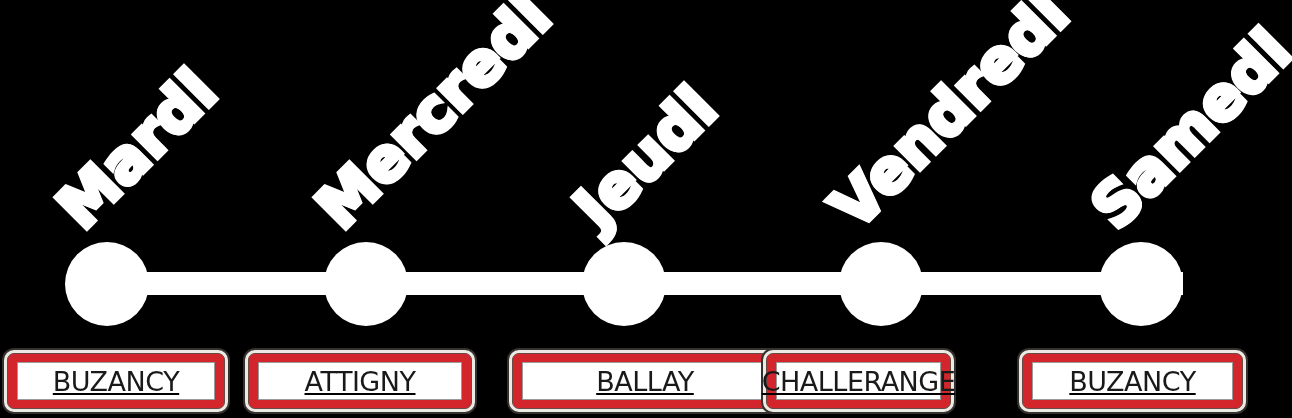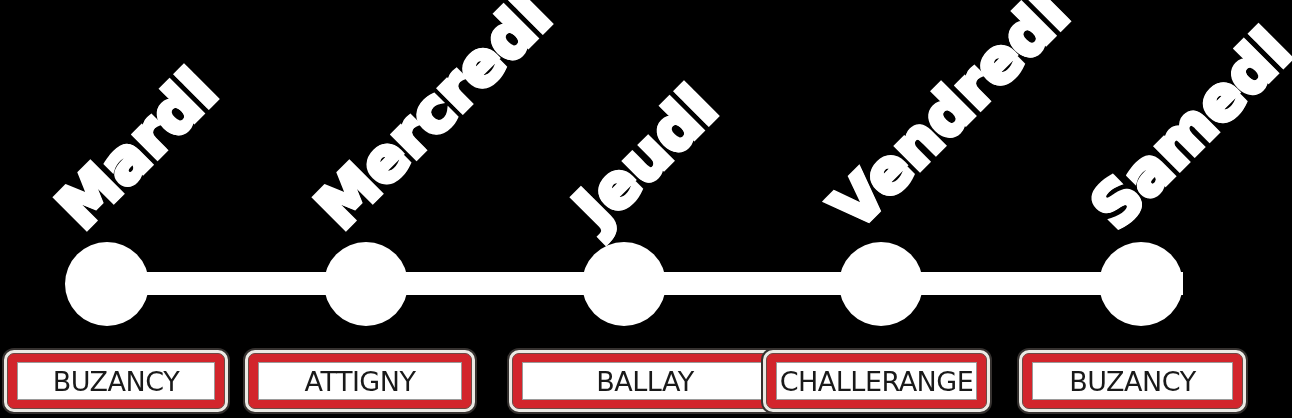--- a/index.html
+++ b/index.html
@@ -58,20 +58,21 @@
   
   .sign {
     position: absolute;
     top: 348px;
     height: 66px;
     box-sizing: border-box;
     border: 2px solid #35312f;
     border-radius: 12px;
     background: #eceae5;
     padding: 3px;
+    text-decoration: underline;
   }
   .sign-red {
     box-sizing: border-box;
     height: 100%;
     width: 100%;
     border-radius: 7px;
     border: 1px solid #6b4a45;
     background: #d2252c;
     padding: 8px 9px;
   }
@@ -125,21 +126,21 @@
   <div class="sign" style="left:507px; width:276px">
     <div class="sign-red">
       <div class="sign-panel">
         <span class="sign-text">BALLAY</span>
       </div>
     </div>
   </div>
 
   <div class="node-circle" style="left:839px"></div>
   <div class="day-label" style="left:855px">Vendredi</div>
-  <div class="sign" style="left:761px; width:231px">
+  <div class="sign" style="left:761px; width:195px">
     <div class="sign-red">
       <div class="sign-panel">
         <span class="sign-text">CHALLERANGE</span>
       </div>
     </div>
   </div>
 
   <div class="node-circle" style="left:1099px"></div>
   <div class="day-label" style="left:1115px">Samedi</div>
   <div class="sign" style="left:1017px; width:231px">

